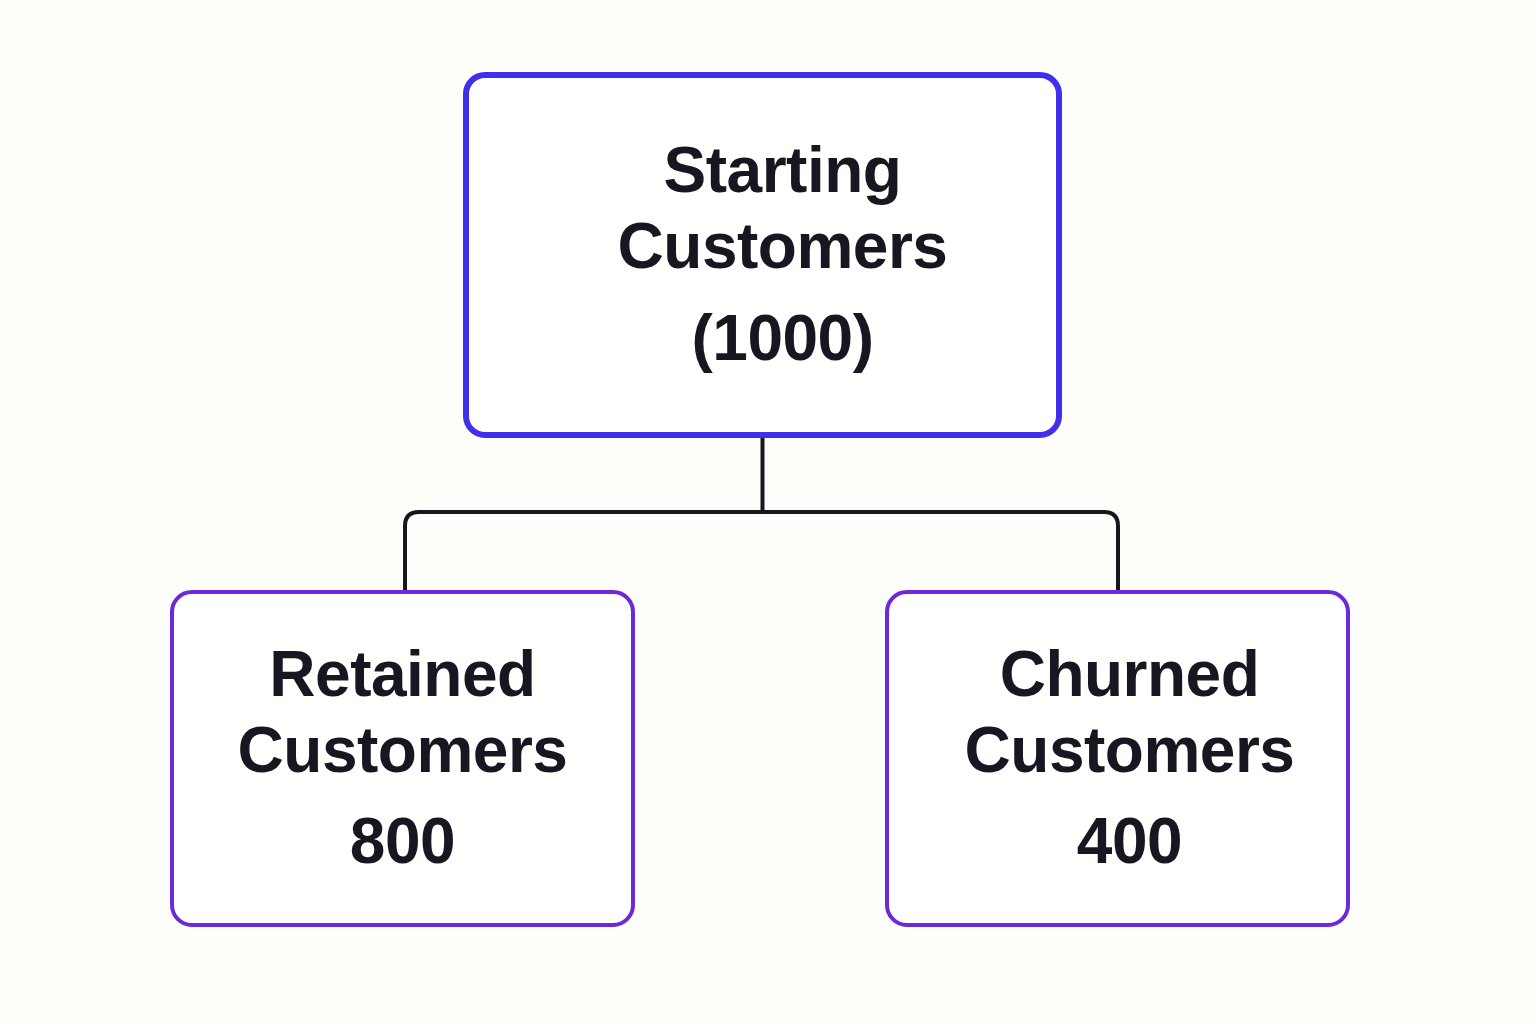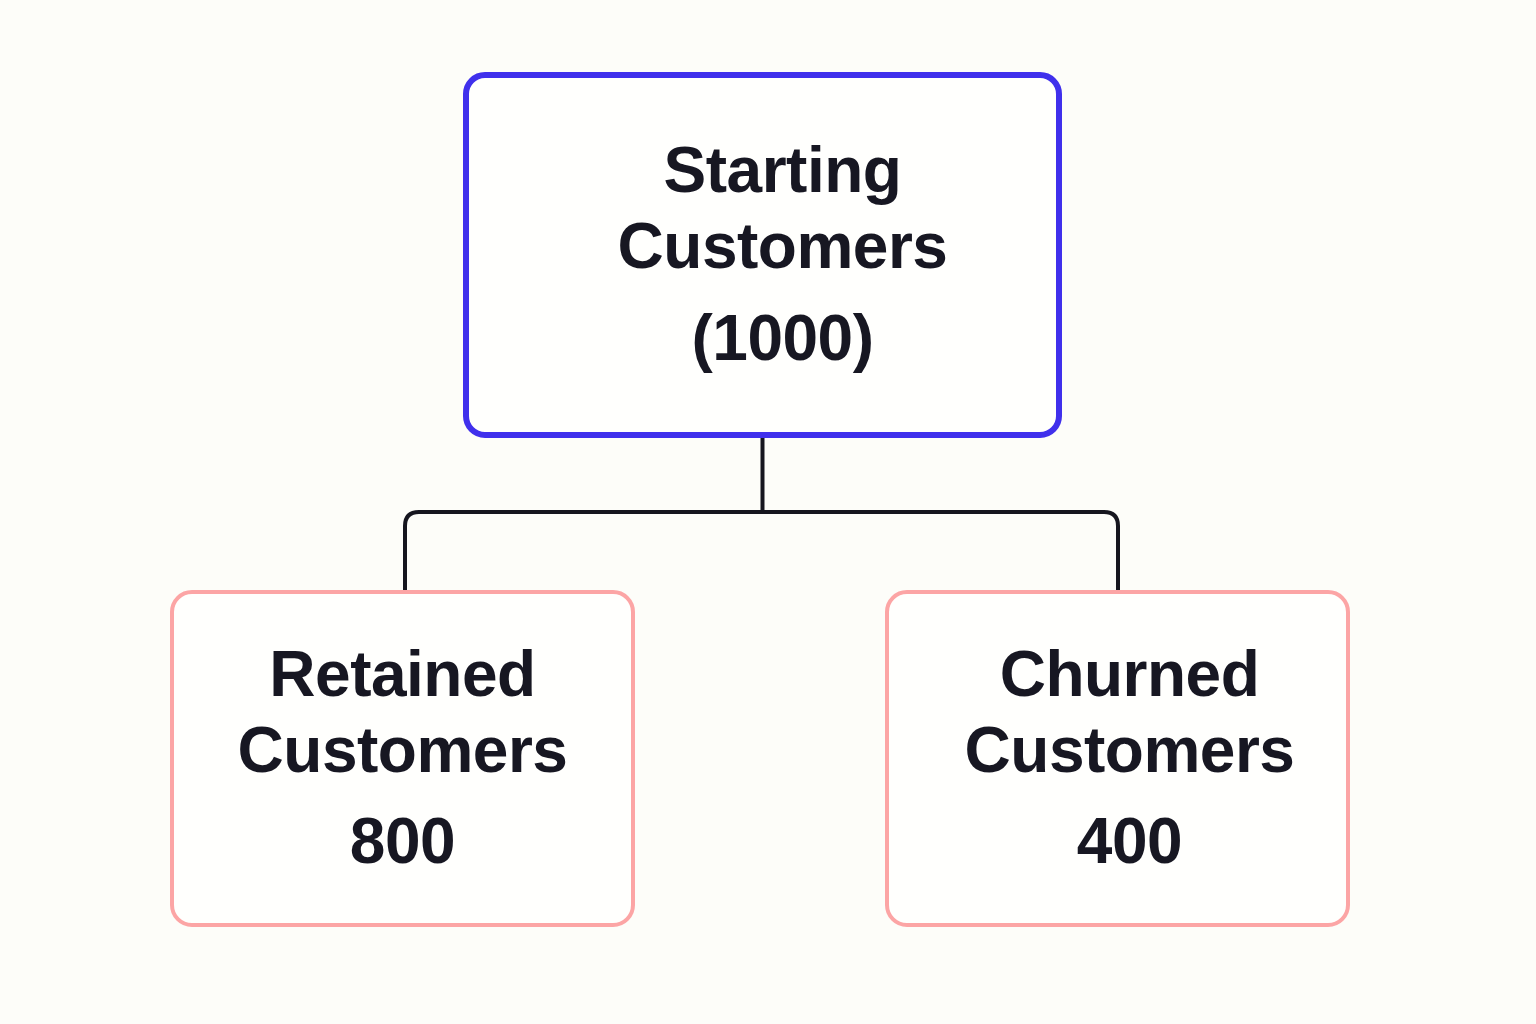--- a/index.html
+++ b/index.html
@@ -28,21 +28,21 @@
   }
   .connectors path {
     stroke: #16161f;
     stroke-width: 4;
     fill: none;
   }
   .node {
     position: absolute;
     box-sizing: border-box;
     background: #fffffd;
-    border: 4px solid #fca5a5;
+    border: 4px solid #6d28d9;
     border-radius: 22px;
     display: flex;
     flex-direction: column;
     align-items: center;
     justify-content: center;
     text-align: center;
     color: #171722;
     font-weight: 700;
     font-size: 64px;
     line-height: 1.18;

